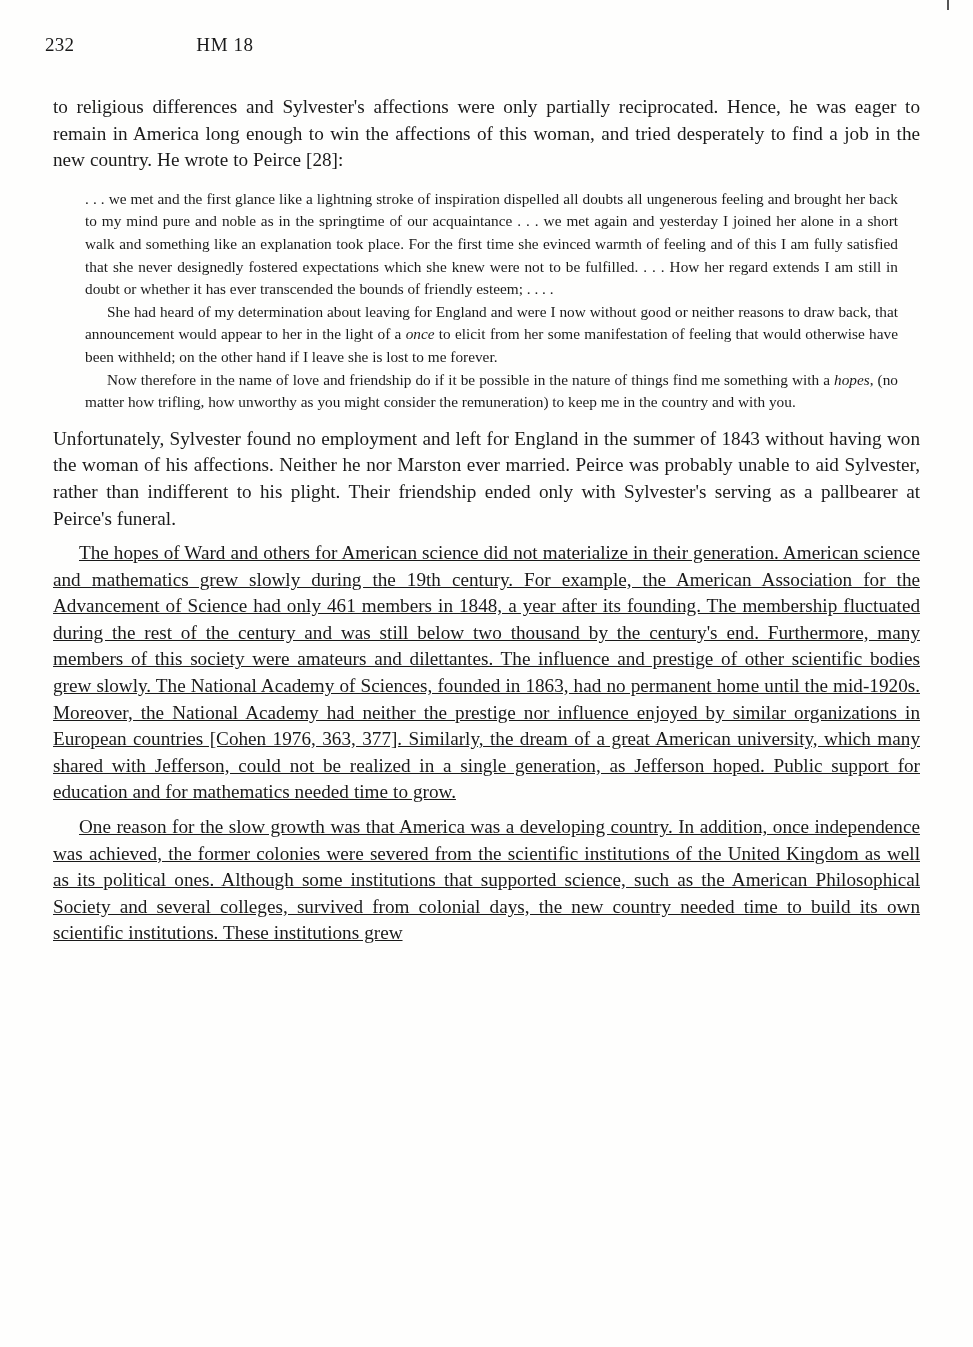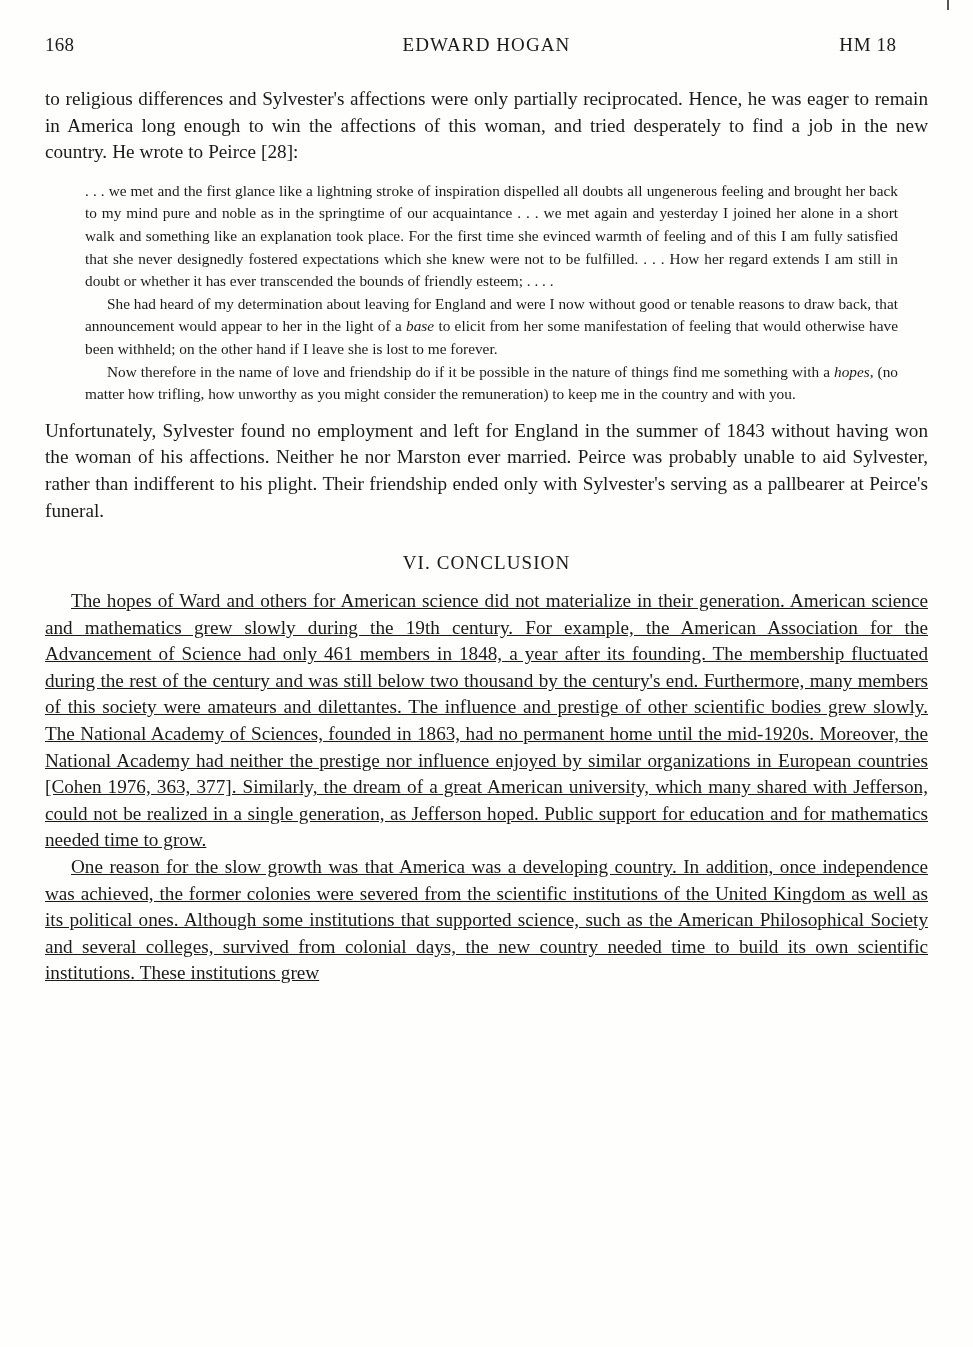--- a/index.html
+++ b/index.html
@@ -54,21 +54,21 @@
     text-align: center;
     letter-spacing: 0.6px;
   }
   .body-area {
     position: absolute;
     left: 45px;
     top: 86px;
     width: 883px;
   }
   p.body-para {
-    margin: 0;
+    margin: 8px;
     font-size: 19.2px;
     line-height: 26.6px;
     text-align: justify;
     text-justify: inter-word;
     word-spacing: 0.2px;
   }
   p.body-para.indent {
     text-indent: 26px;
     text-decoration: underline;
   }
@@ -98,37 +98,35 @@
   }
 </style>
 </head>
 <body>
 
 <div class="page">
 
   <div class="crop-mark"></div>
 
   <div class="header">
-    <span class="pageno">168</span>
-    <span class="runtitle">EDWARD HOGAN</span>
+    <span class="pageno">232</span>
     <span class="journal">HM 18</span>
   </div>
 
   <div class="body-area">
 
     <p class="body-para">to religious differences and Sylvester's affections were only partially reciprocated. Hence, he was eager to remain in America long enough to win the affections of this woman, and tried desperately to find a job in the new country. He wrote to Peirce [28]:</p>
 
     <blockquote class="quote">
       <p>. . . we met and the first glance like a lightning stroke of inspiration dispelled all doubts all ungenerous feeling and brought her back to my mind pure and noble as in the springtime of our acquaintance . . . we met again and yesterday I joined her alone in a short walk and something like an explanation took place. For the first time she evinced warmth of feeling and of this I am fully satisfied that she never designedly fostered expectations which she knew were not to be fulfilled. . . . How her regard extends I am still in doubt or whether it has ever transcended the bounds of friendly esteem; . . . .</p>
-      <p class="ind"><span>She had heard of my determination about leaving for England and were I now without good or tenable reasons to draw back, that announcement would appear to her in the light of a </span><em>base</em><span> to elicit from her some manifestation of feeling that would otherwise have been withheld; on the other hand if I leave she is lost to me forever.</span></p>
+      <p class="ind"><span>She had heard of my determination about leaving for England and were I now without good or neither reasons to draw back, that announcement would appear to her in the light of a </span><em>once</em><span> to elicit from her some manifestation of feeling that would otherwise have been withheld; on the other hand if I leave she is lost to me forever.</span></p>
       <p class="ind"><span>Now therefore in the name of love and friendship do if it be possible in the nature of things find me something with a </span><em>hopes</em><span>, (no matter how trifling, how unworthy as you might consider the remuneration) to keep me in the country and with you.</span></p>
     </blockquote>
 
     <p class="body-para">Unfortunately, Sylvester found no employment and left for England in the summer of 1843 without having won the woman of his affections. Neither he nor Marston ever married. Peirce was probably unable to aid Sylvester, rather than indifferent to his plight. Their friendship ended only with Sylvester's serving as a pallbearer at Peirce's funeral.</p>
 
-    <h2 class="section-title">VI. CONCLUSION</h2>
 
     <p class="body-para indent">The hopes of Ward and others for American science did not materialize in their generation. American science and mathematics grew slowly during the 19th century. For example, the American Association for the Advancement of Science had only 461 members in 1848, a year after its founding. The membership fluctuated during the rest of the century and was still below two thousand by the century's end. Furthermore, many members of this society were amateurs and dilettantes. The influence and prestige of other scientific bodies grew slowly. The National Academy of Sciences, founded in 1863, had no permanent home until the mid-1920s. Moreover, the National Academy had neither the prestige nor influence enjoyed by similar organizations in European countries [Cohen 1976, 363, 377]. Similarly, the dream of a great American university, which many shared with Jefferson, could not be realized in a single generation, as Jefferson hoped. Public support for education and for mathematics needed time to grow.</p>
 
     <p class="body-para indent">One reason for the slow growth was that America was a developing country. In addition, once independence was achieved, the former colonies were severed from the scientific institutions of the United Kingdom as well as its political ones. Although some institutions that supported science, such as the American Philosophical Society and several colleges, survived from colonial days, the new country needed time to build its own scientific institutions. These institutions grew</p>
 
   </div>
 </div>
 
 </body></html>

